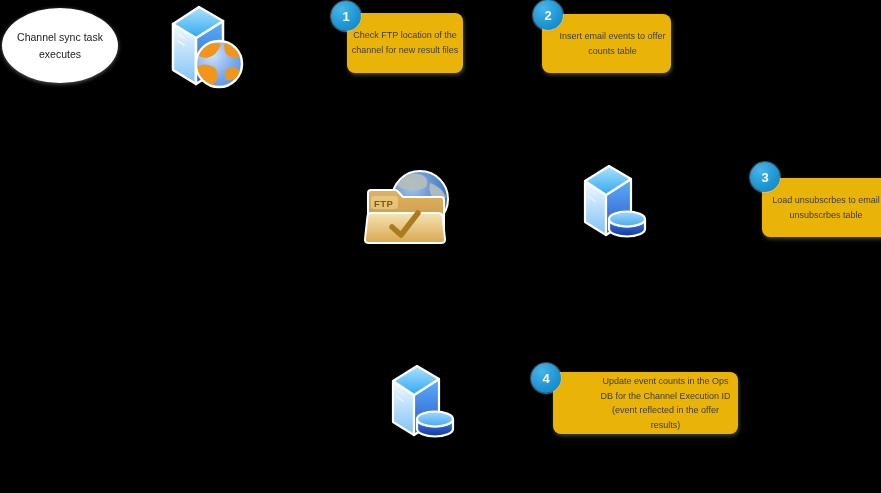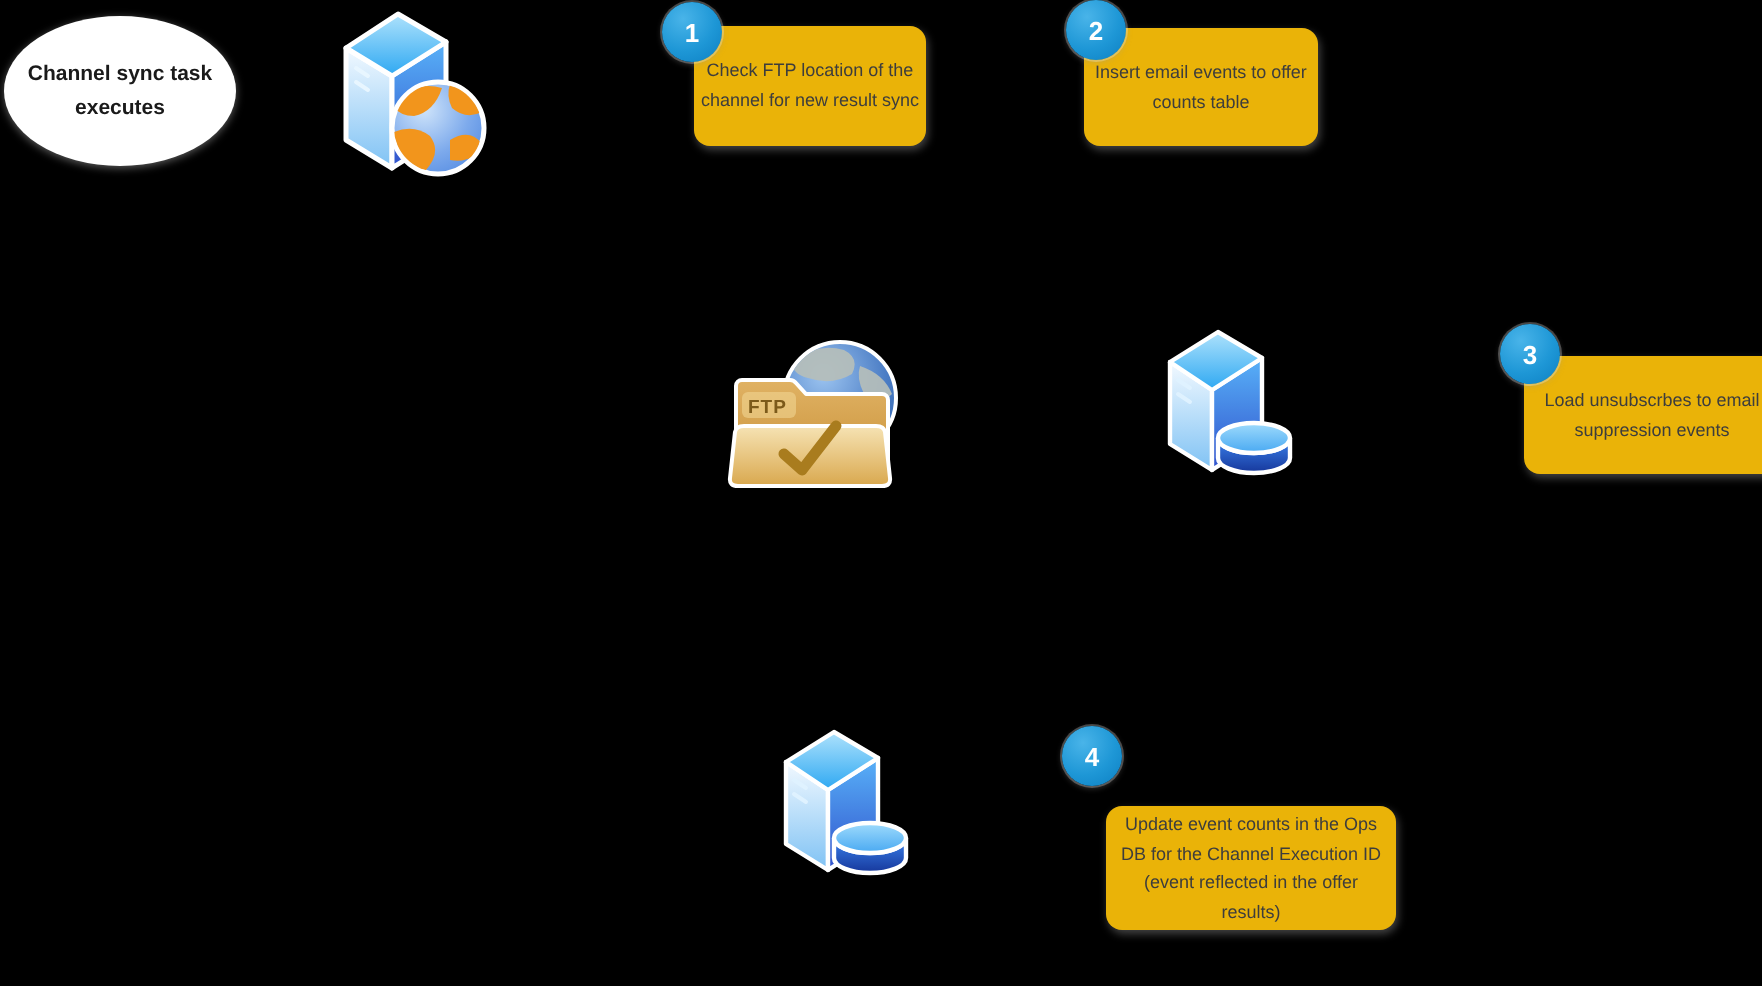--- a/index.html
+++ b/index.html
@@ -6,43 +6,43 @@
   .stage{
     position:relative;width:881px;height:493px;background:#000000;
     font-family:"Liberation Sans",sans-serif;overflow:hidden;
   }
   .abs{position:absolute;}
   
   .start-node{
     left:2px;top:8px;width:116px;height:75px;border-radius:50%;
     background:#ffffff;box-shadow:0 1px 4px rgba(170,170,170,.55);
     display:flex;flex-direction:column;align-items:center;justify-content:center;
-    font-size:10.5px;line-height:17px;color:#1a1a1a;text-align:center;font-weight:bold;
+    font-size:10.5px;line-height:17px;color:#1a1a1a;text-align:center;
   }
   
   .badge{
     width:30px;height:30px;border-radius:50%;z-index:3;
     background:radial-gradient(circle at 35% 28%, #49b4e9 0%, #1e97d6 55%, #0c7fc2 100%);
     box-shadow:0 0 0 1px rgba(255,255,255,.25), 0 1px 3px rgba(150,150,150,.4);
     color:#ffffff;font-weight:bold;font-size:13px;
     display:flex;align-items:center;justify-content:center;
   }
   .b1{left:331px;top:1px;} .b2{left:533px;top:0px;}
   .b3{left:750px;top:162px;} .b4{left:531px;top:363px;}
   
   .callout{
     background:#eab308;border-radius:8px;z-index:2;
     box-shadow:1px 2px 4px rgba(150,150,150,.45);
     display:flex;flex-direction:column;align-items:center;justify-content:center;
     font-size:9px;line-height:15px;color:#3d3d3d;text-align:center;
   }
   .c1{left:347px;top:13px;width:116px;height:60px;}
-  .c2{left:542px;top:14px;width:117px;height:59px;}
+  .c2{left:542px;top:14px;width:117px;height:59px;padding-left:12px;}
   .c3{left:762px;top:178px;width:128px;height:59px;}
-  .c4{left:553px;top:403px;width:145px;height:62px;line-height:14.5px;}
+  .c4{left:553px;top:372px;width:145px;height:62px;line-height:14.5px;padding-left:40px;}
   
   .icon{overflow:visible;}
   .i-webserver{left:163px;top:0px;width:82px;height:92px;}
   .i-ftp{left:356px;top:163px;width:102px;height:92px;}
   .i-db1{left:577px;top:161px;width:72px;height:84px;}
   .i-db2{left:385px;top:361px;width:72px;height:84px;}
   .defs-svg{position:absolute;width:0;height:0;}
 </style>
 </head>
 <body>
@@ -121,29 +121,29 @@
     </g>
   </svg>
 
   <div class="abs badge b1">1</div>
   <div class="abs badge b2">2</div>
   <div class="abs badge b3">3</div>
   <div class="abs badge b4">4</div>
 
   <div class="abs callout c1">
     <div>Check FTP location of the</div>
-    <div>channel for new result sync</div>
+    <div>channel for new result files</div>
   </div>
   <div class="abs callout c2">
     <div>Insert email events to offer</div>
     <div>counts table</div>
   </div>
   <div class="abs callout c3">
     <div>Load unsubscrbes to email</div>
-    <div>suppression events</div>
+    <div>unsubscrbes table</div>
   </div>
   <div class="abs callout c4">
     <div>Update event counts in the Ops</div>
     <div>DB for the Channel Execution ID</div>
     <div>(event reflected in the offer</div>
     <div>results)</div>
   </div>
 
   <svg class="abs icon i-ftp" viewBox="0 0 102 92">
     <g>

